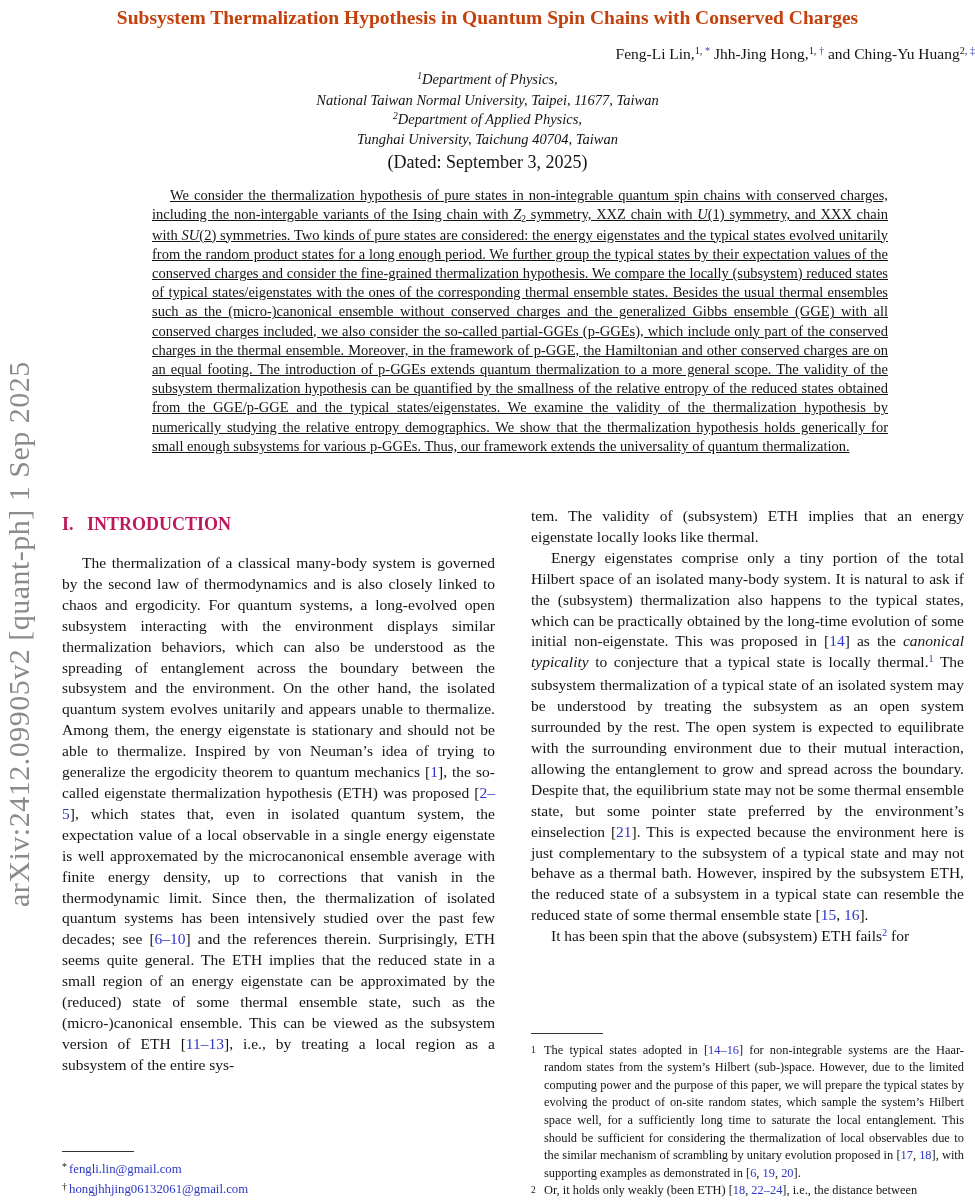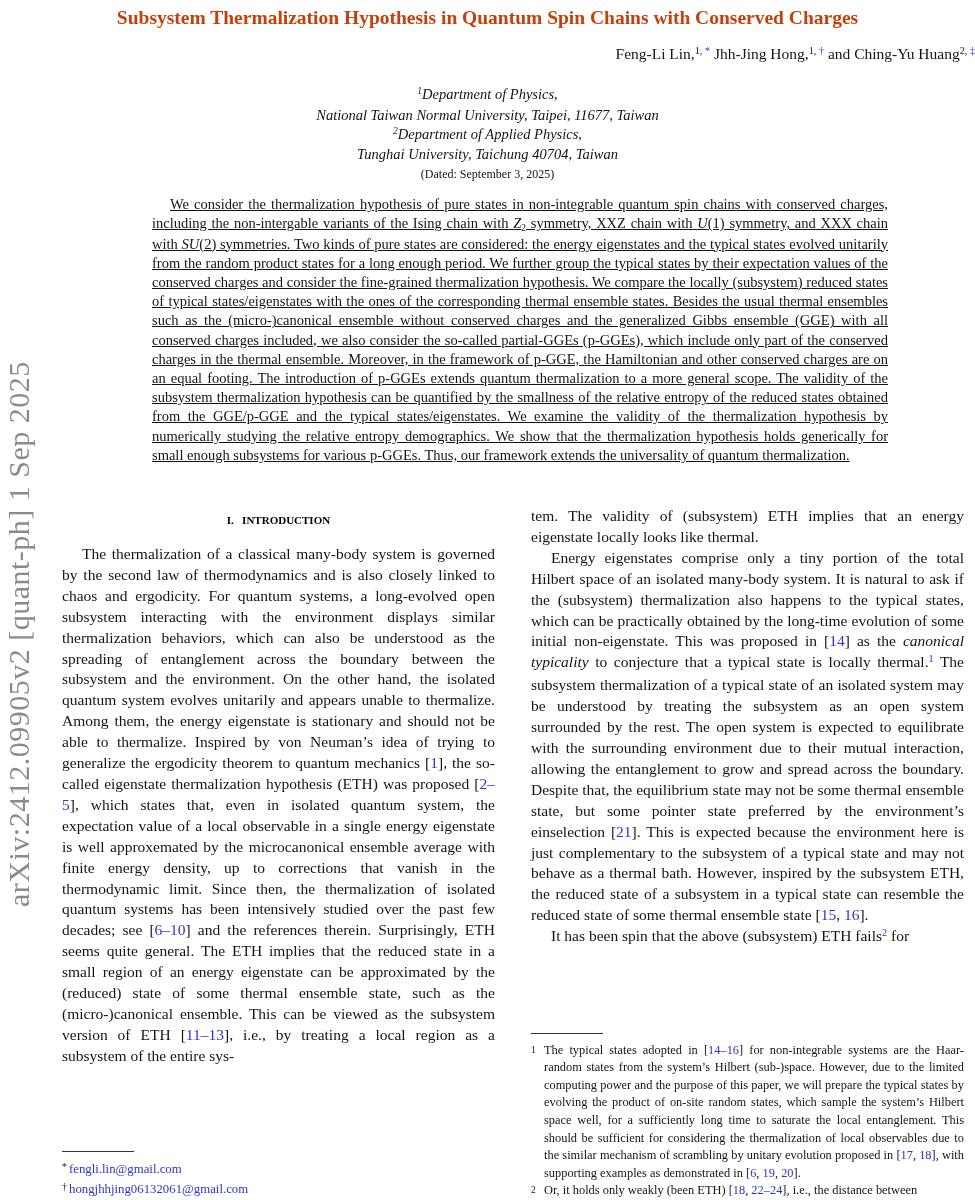--- a/index.html
+++ b/index.html
@@ -21,33 +21,33 @@
     color:#8b8b8b;
     letter-spacing:0.5px;
     white-space:nowrap;
   }
   header{padding-top:7px;}
   h1.title{
     margin:0;text-align:center;
     font-size:19.5px;font-weight:bold;color:#c2410c;
   }
   .authors{margin-top:16px;text-align:right;font-size:15.5px;}
-  .affils{margin-top:22px;text-align:center;font-style:italic;font-size:14.5px;line-height:18.8px;}
-  .dated{margin-top:3px;text-align:center;font-size:12px;}
+  .affils{margin-top:7px;text-align:center;font-style:italic;font-size:14.5px;line-height:18.8px;}
+  .dated{margin-top:3px;text-align:center;font-size:18px;}
   .abstract{
     margin:13px 0 0 152px;width:736px;
     font-size:14.5px;line-height:19.2px;
     text-align:justify;text-indent:18px;text-decoration:underline;
   }
   .col{position:absolute;top:506px;height:694px;}
   .col-left{left:62px;width:433px;}
   .col-right{left:531px;width:433px;}
   h2.sec{
-    margin:8px 0 18px 0;text-align:center;
-    font-size:11px;font-weight:bold;white-space:pre;color:#000000;
+    margin:8px 0 18px 0;
+    font-size:18px;font-weight:bold;white-space:pre;color:#be185d;
   }
   .para{
     margin:0;font-size:15.5px;line-height:20.9px;
     text-align:justify;
   }
   .para.indent{text-indent:20px;}
   .fnblock{position:absolute;left:0;right:0;bottom:0;}
   .fnrule{width:72px;border-top:1.4px solid #333;margin-bottom:8px;}
   .email-line{font-size:12.8px;line-height:18.8px;}
   .fnote{display:flex;align-items:flex-start;font-size:12.4px;line-height:17.6px;}

